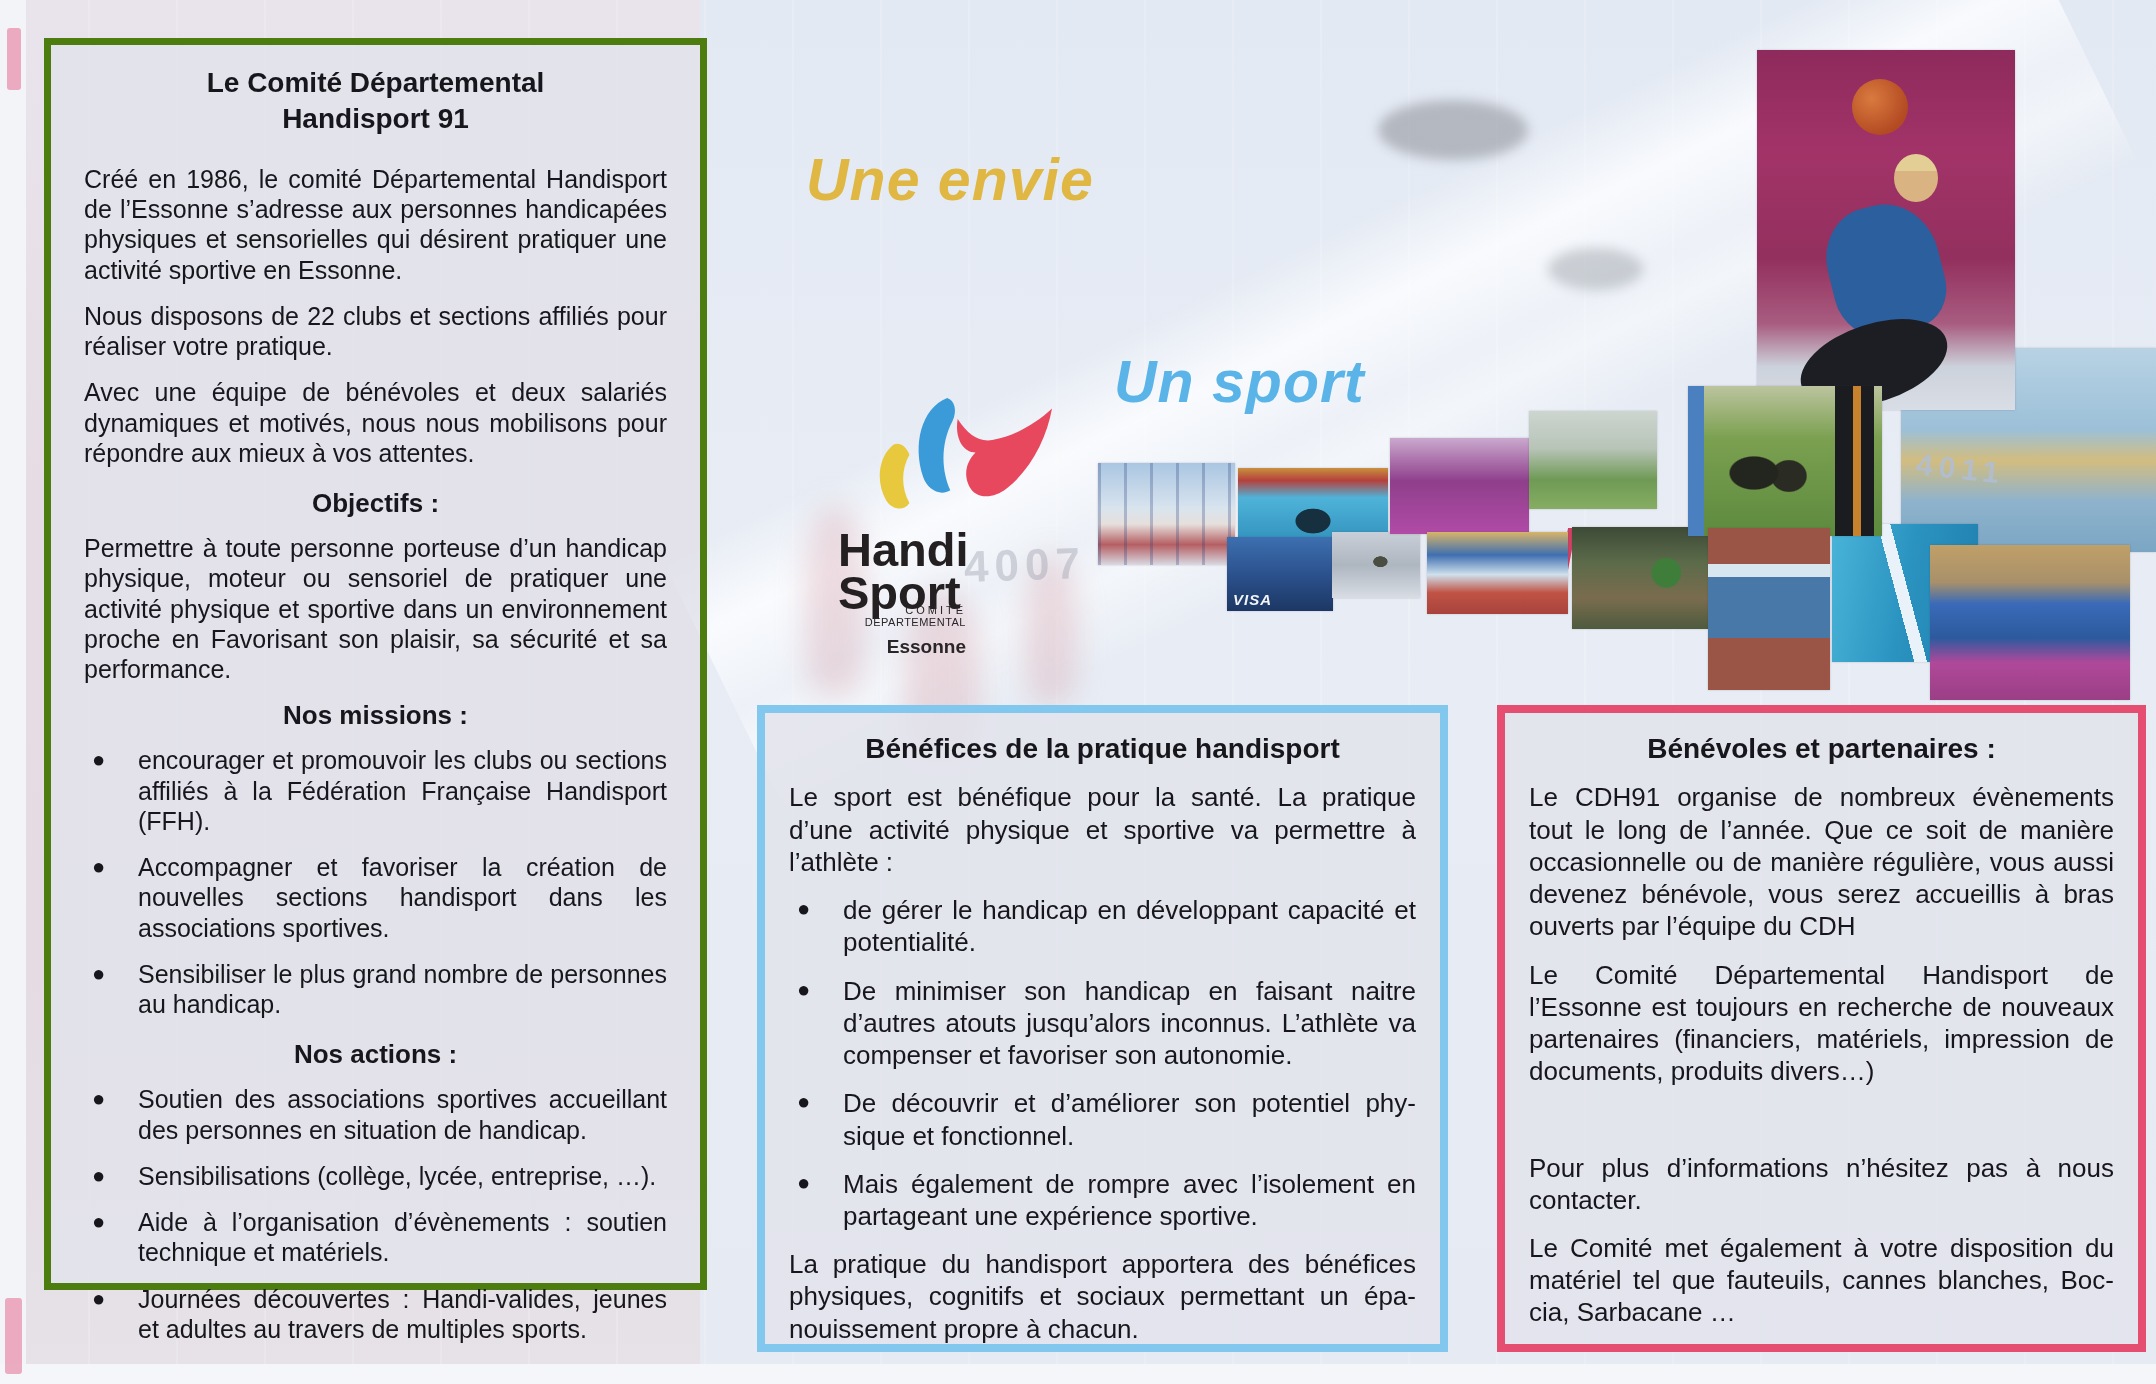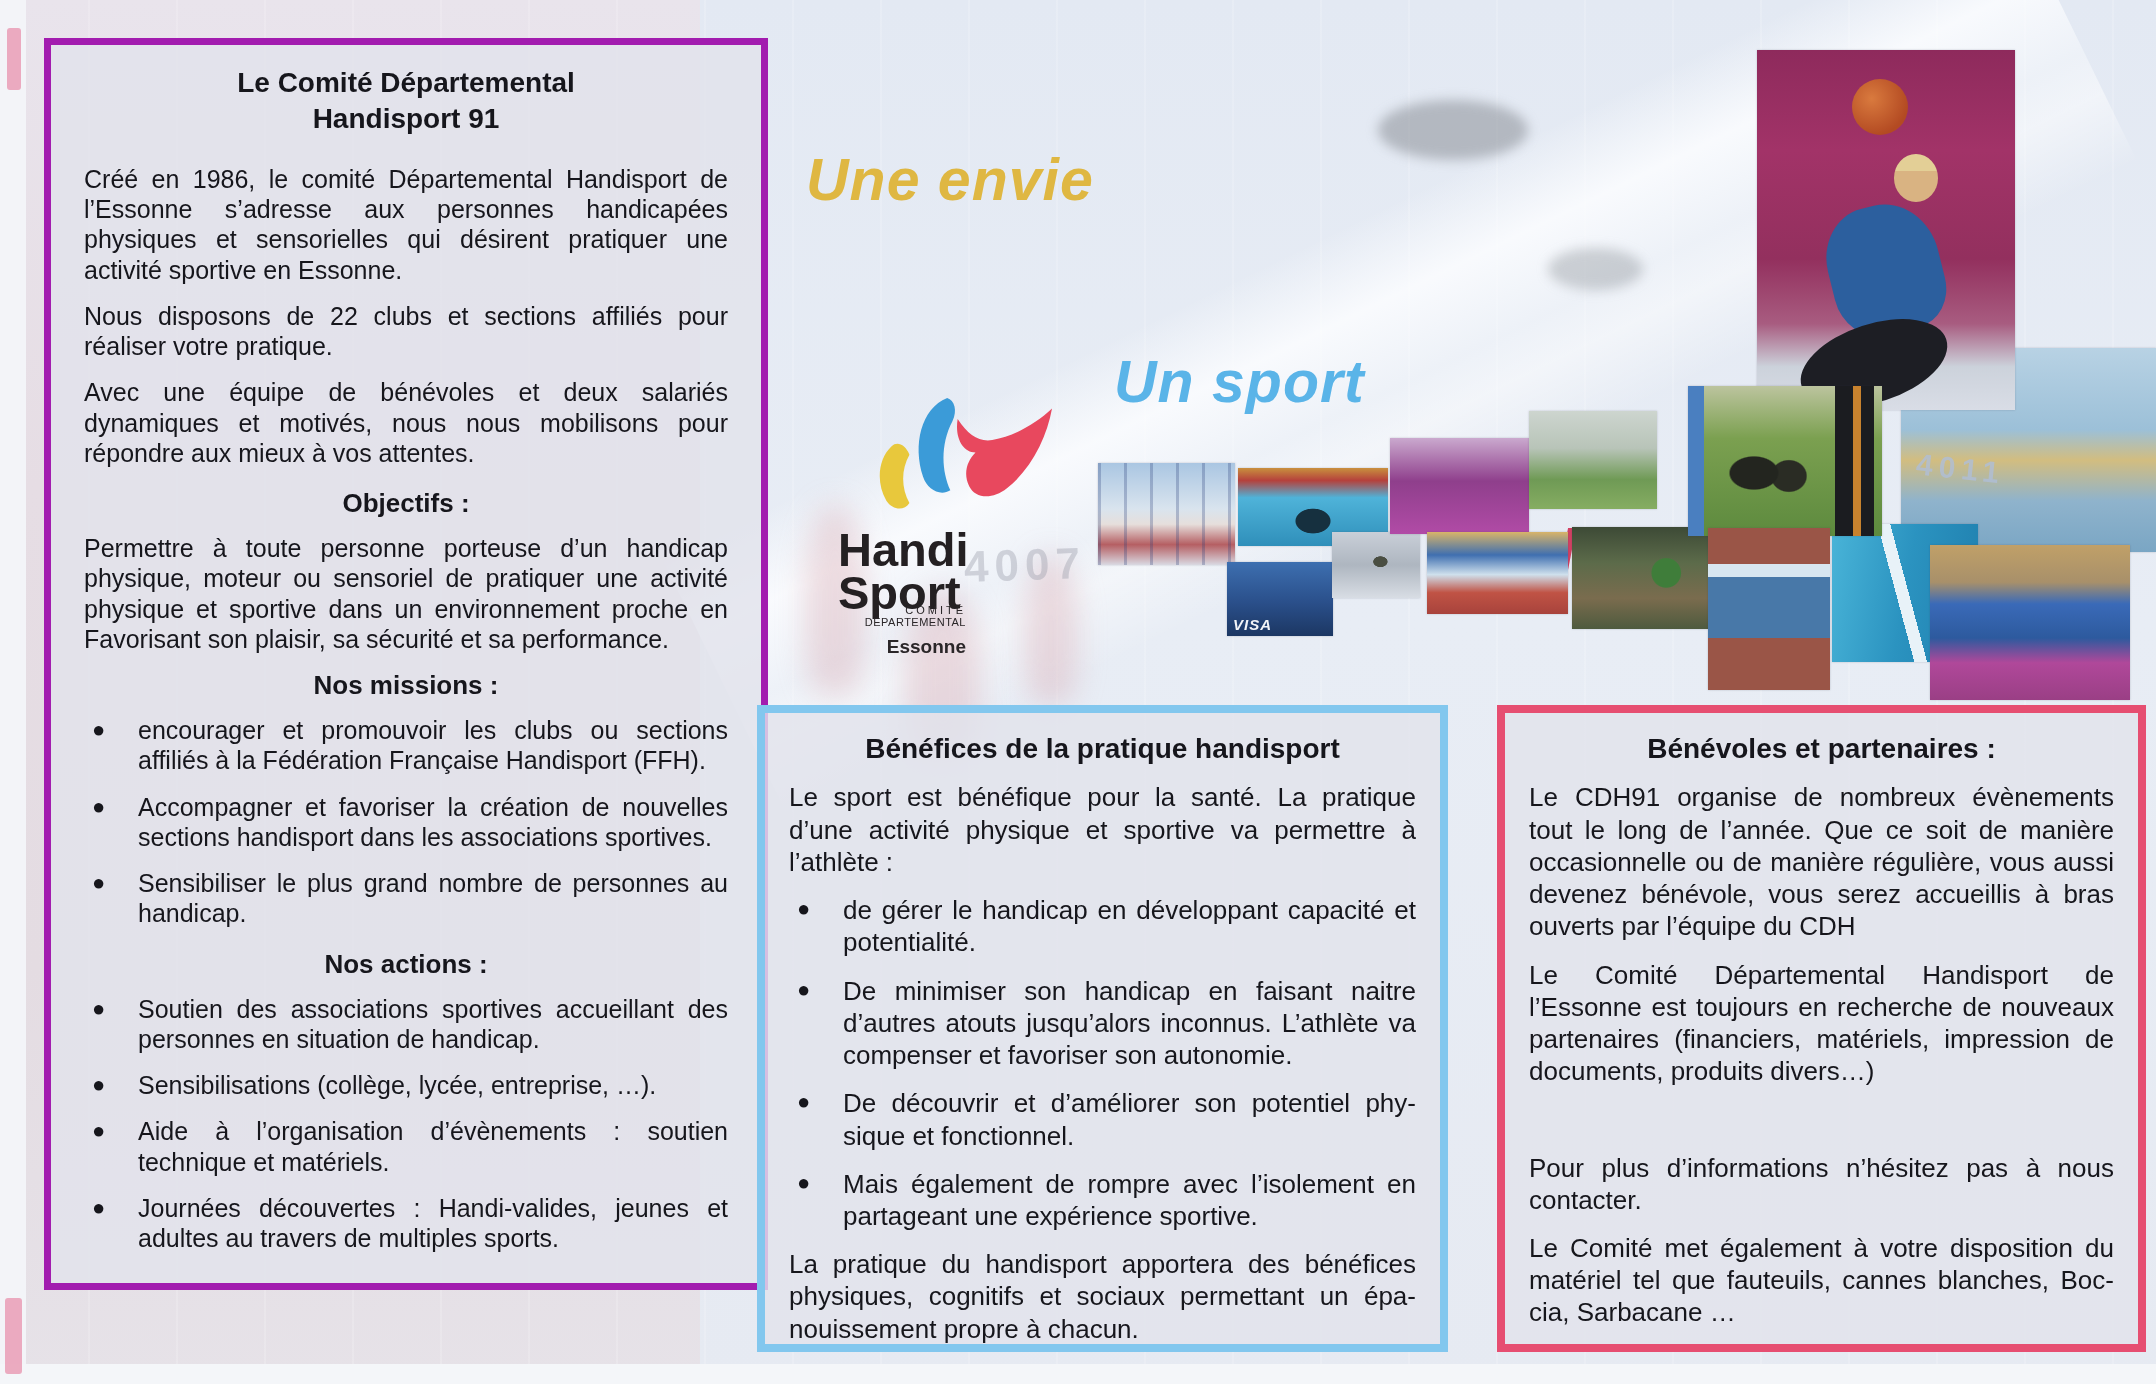--- a/index.html
+++ b/index.html
@@ -57,21 +57,21 @@
   #big-photo .jersey{position:absolute;left:28%;top:43%;width:112px;height:128px;border-radius:42% 46% 32% 36%;
      transform:rotate(-14deg);background:#2c5f9e;}
   #big-photo .wheel{position:absolute;left:16%;top:76%;width:152px;height:78px;border-radius:50%;
      transform:rotate(-18deg);background:#1d1e24;}
   #t-highjump{left:1098px;top:463px;width:137px;height:102px;
      background:repeating-linear-gradient(90deg,rgba(40,60,120,.28) 0 3px,transparent 3px 26px),
        linear-gradient(180deg,#aac6e2 0%,#d9e4ee 45%,#e6dfdc 60%,#b55f63 80%,#d9d9e2 100%);}
   #t-swimarms{left:1238px;top:468px;width:150px;height:78px;
      background:radial-gradient(ellipse at 50% 68%,#16303f 0 16%,transparent 17%),
        linear-gradient(180deg,#c8903e 0%,#b5413c 16%,#4fb3d9 38%,#2f8fba 100%);}
-  #t-visa{left:1227px;top:562px;width:106px;height:74px;
+  #t-visa{left:1227px;top:537px;width:106px;height:74px;
      background:linear-gradient(180deg,#3d6fb0 0%,#2a4f8a 55%,#1c3763 100%);}
   #t-visa .visa-label{position:absolute;left:6px;bottom:3px;color:#f2f4f8;font-weight:bold;
      font-style:italic;font-size:15px;letter-spacing:1px;}
   #t-canoe{left:1332px;top:532px;width:88px;height:66px;
      background:radial-gradient(ellipse at 55% 45%,#4a4e42 0 10%,transparent 11%),
        linear-gradient(180deg,#c9cfd8 0%,#aeb6c0 50%,#d8dde4 100%);}
   #t-cycling{left:1390px;top:438px;width:139px;height:96px;
      background:linear-gradient(180deg,#caa9ce 0%,#8f3f8c 45%,#b14ba6 100%);}
   #t-javelin{left:1427px;top:532px;width:141px;height:82px;
      background:linear-gradient(180deg,#d8b469 0%,#3f6fb0 28%,#cfe0ec 52%,#c05345 74%,#a8433c 100%);}
@@ -90,21 +90,21 @@
      background:linear-gradient(180deg,#9a5547 0 22%,#d8e6f0 22% 30%,#4878a8 30% 68%,#9a5547 68% 100%);}
   #t-pool{left:1832px;top:524px;width:146px;height:138px;z-index:2;
      background:linear-gradient(75deg,transparent 45%,#e8f2f8 45% 52%,transparent 52%),
        linear-gradient(100deg,#49b4d8 0%,#2b93c0 50%,#1f7fae 100%);}
   #t-handball{left:1901px;top:348px;width:255px;height:204px;z-index:1;
      background:linear-gradient(180deg,#b8d2e4 0%,#9cc0d8 40%,#d2bd80 55%,#8fb3cc 75%,#7aa6c4 100%);}
   #t-tabletennis{left:1930px;top:545px;width:200px;height:155px;z-index:5;
      background:linear-gradient(180deg,#c0a068 0%,#a8906a 24%,#3a6ab8 38%,#2d5a9e 60%,#b0489a 76%,#9a3f85 100%);}
   
   .tbox{position:absolute;background:rgba(226,227,236,.82);}
-  #left-box{left:44px;top:38px;width:724px;height:1252px;border:7px solid #a21caf;
+  #left-box{left:44px;top:38px;width:663px;height:1252px;border:7px solid #4d7c0f;
      padding:14px 33px 12px;box-sizing:border-box;}
   #benefits-box{left:757px;top:705px;width:691px;height:647px;border:8px solid #82c7ee;
      padding:12px 24px 0;box-sizing:border-box;}
   #partners-box{left:1497px;top:705px;width:649px;height:647px;border:8px solid #e64e71;
      padding:12px 24px 0;box-sizing:border-box;}
   .box-title{text-align:center;font-weight:bold;font-size:28px;line-height:1.3;margin:6px 0 14px;}
   #left-box .box-title{margin-bottom:26px;}
   .jp{font-size:25px;line-height:1.21;text-align:justify;margin:0 0 16px;}
   #benefits-box .jp,#partners-box .jp{font-size:26px;line-height:1.24;}
   .center-h{text-align:center;font-weight:bold;font-size:26px;margin:20px 0 14px;}

